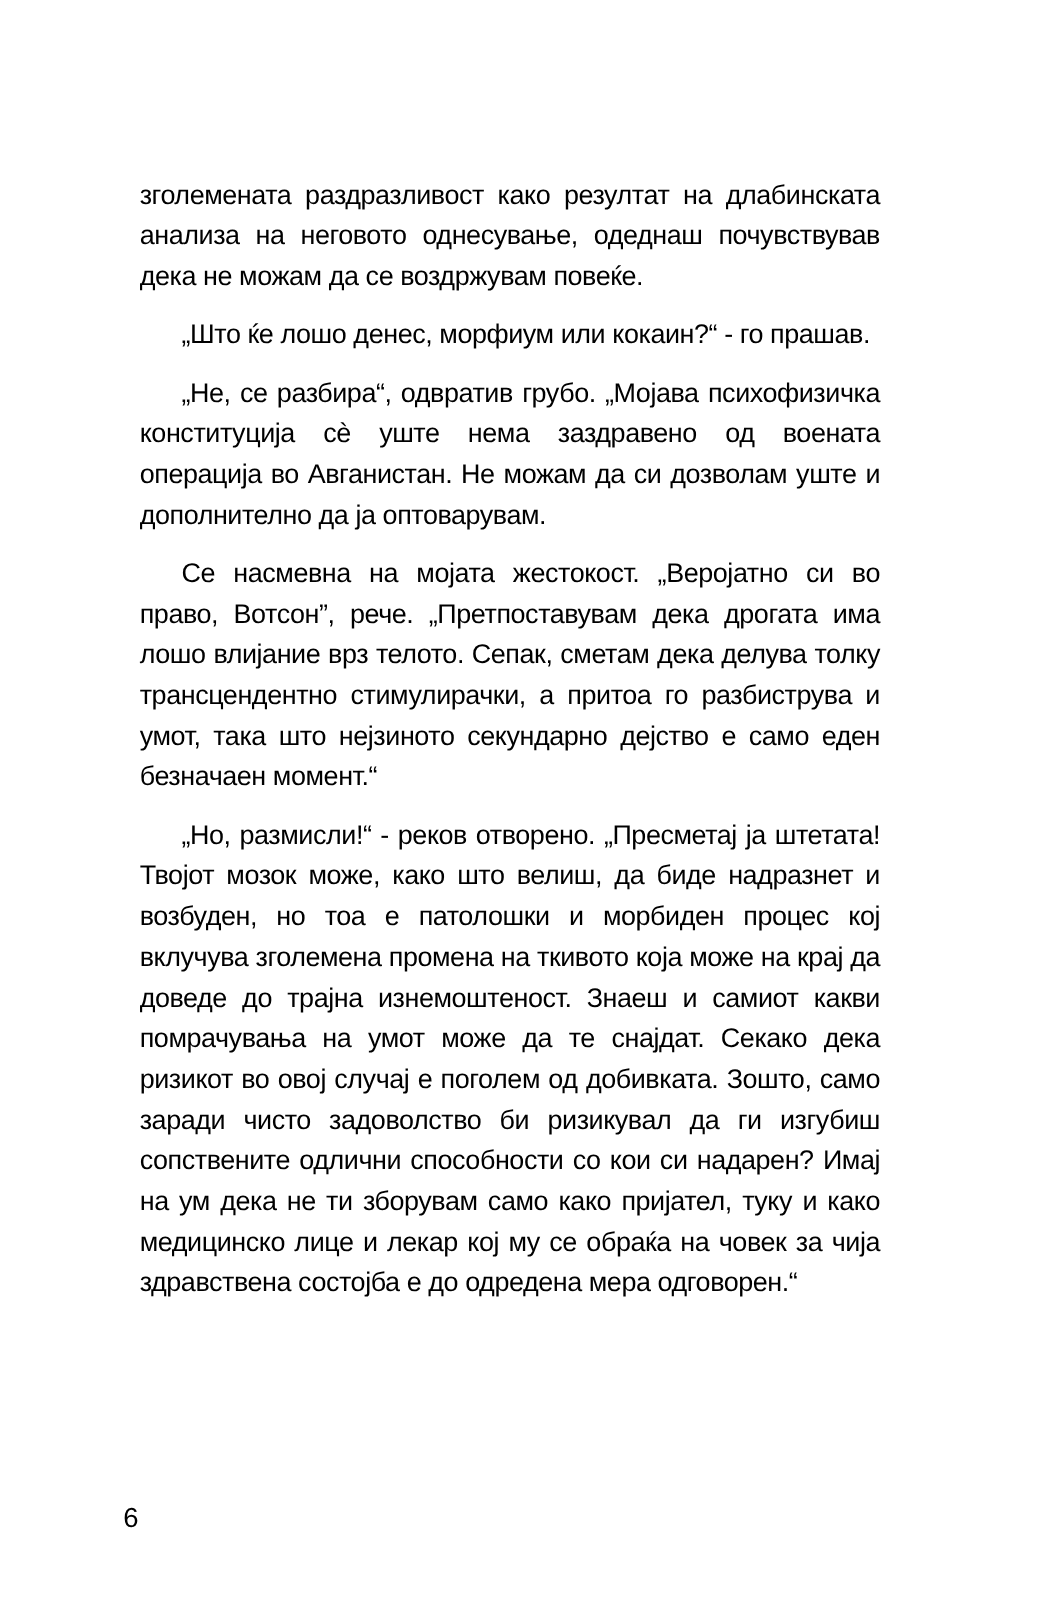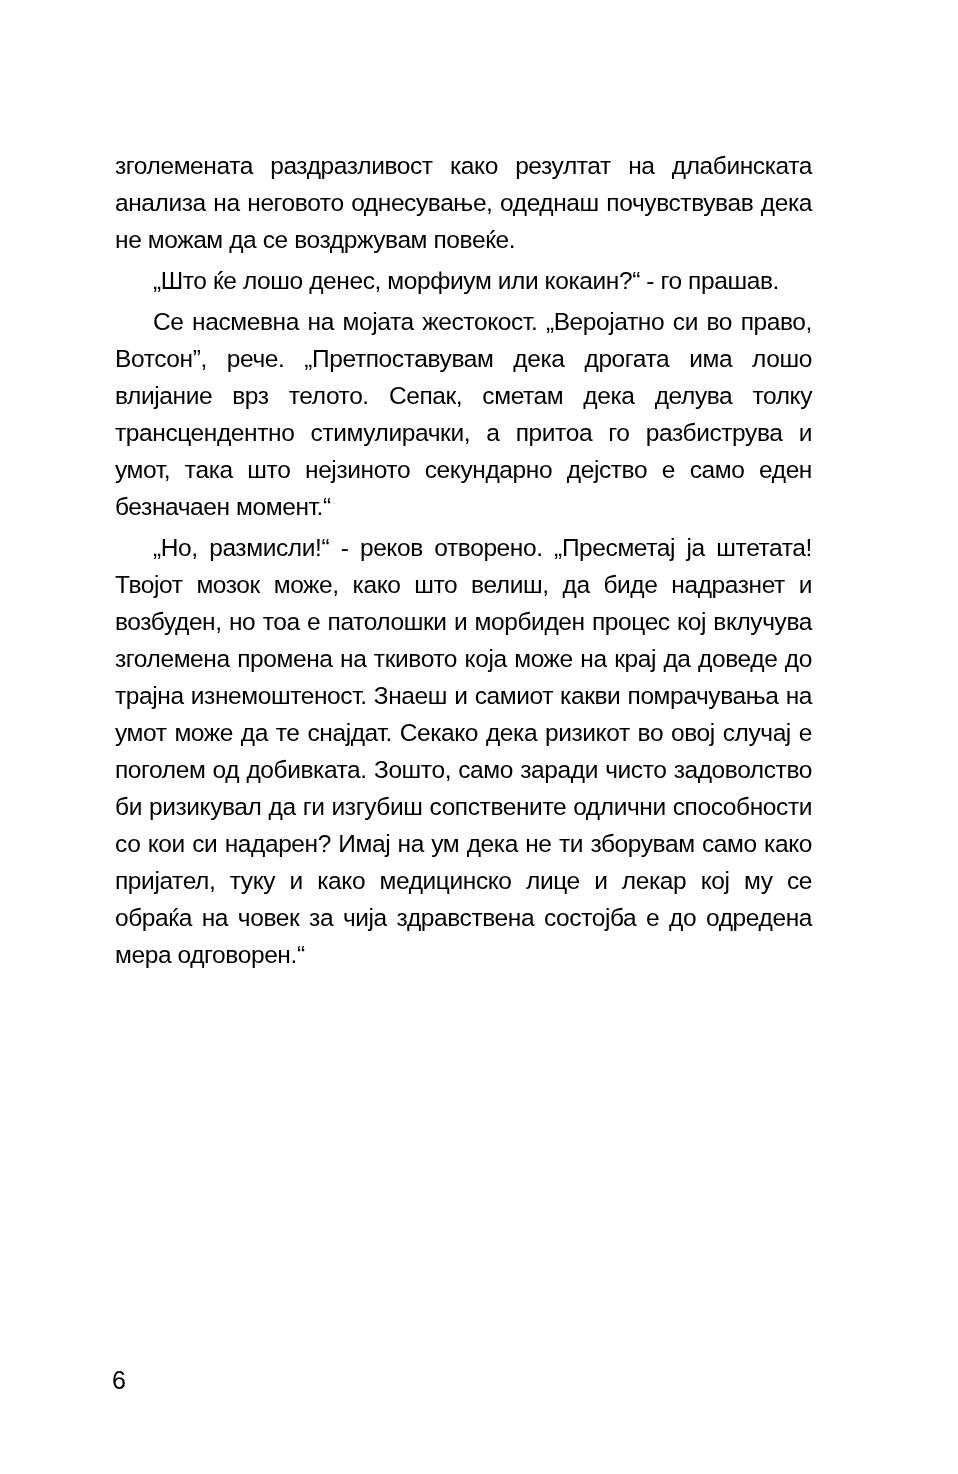--- a/index.html
+++ b/index.html
@@ -20,21 +20,21 @@
       width: 705px;
       font-family: "Liberation Sans", sans-serif;
       font-size: 24.5px;
       line-height: 37px;
       color: #000000;
       text-align: justify;
       letter-spacing: -0.4px;
       word-spacing: 0px;
     }
     .para {
-      margin: 4px;
+      margin: 16px;
       padding: 0;
     }
     .para.indent {
       text-indent: 38px;
     }
     .page-number {
       position: absolute;
       left: 112px;
       top: 1365px;
       font-family: "Liberation Sans", sans-serif;
@@ -42,17 +42,18 @@
       line-height: 30px;
       color: #000000;
     }
   </style>
 </head>
 <body>
 
 <div class="page-body">
   <p class="para">зголемената раздразливост како резултат на длабинската анализа на неговото однесување, одеднаш почувствував дека не можам да се воздржувам повеќе.</p>
   <p class="para indent">„Што ќе лошо денес, морфиум или кокаин?“ - го прашав.</p>
+  <p class="para indent">„Не, се разбира“, одвратив грубо. „Мојава психофизичка конституција сè уште нема заздравено од воената операција во Авганистан. Не можам да си дозволам уште и дополнително да ја оптоварувам.</p>
   <p class="para indent">Се насмевна на мојата жестокост. „Веројатно си во право, Вотсон”, рече. „Претпоставувам дека дрогата има лошо влијание врз телото. Сепак, сметам дека делува толку трансцендентно стимулирачки, а притоа го разбиструва и умот, така што нејзиното секундарно дејство е само еден безначаен момент.“</p>
   <p class="para indent">„Но, размисли!“ - реков отворено. „Пресметај ја штетата! Твојот мозок може, како што велиш, да биде надразнет и возбуден, но тоа е патолошки и морбиден процес кој вклучува зголемена промена на ткивото која може на крај да доведе до трајна изнемоштеност. Знаеш и самиот какви помрачувања на умот може да те снајдат. Секако дека ризикот во овој случај е поголем од добивката. Зошто, само заради чисто задоволство би ризикувал да ги изгубиш сопствените одлични способности со кои си надарен? Имај на ум дека не ти зборувам само како пријател, туку и како медицинско лице и лекар кој му се обраќа на човек за чија здравствена состојба е до одредена мера одговорен.“</p>
 </div>
 
 <div class="page-number">6</div>
 
 </body></html>

